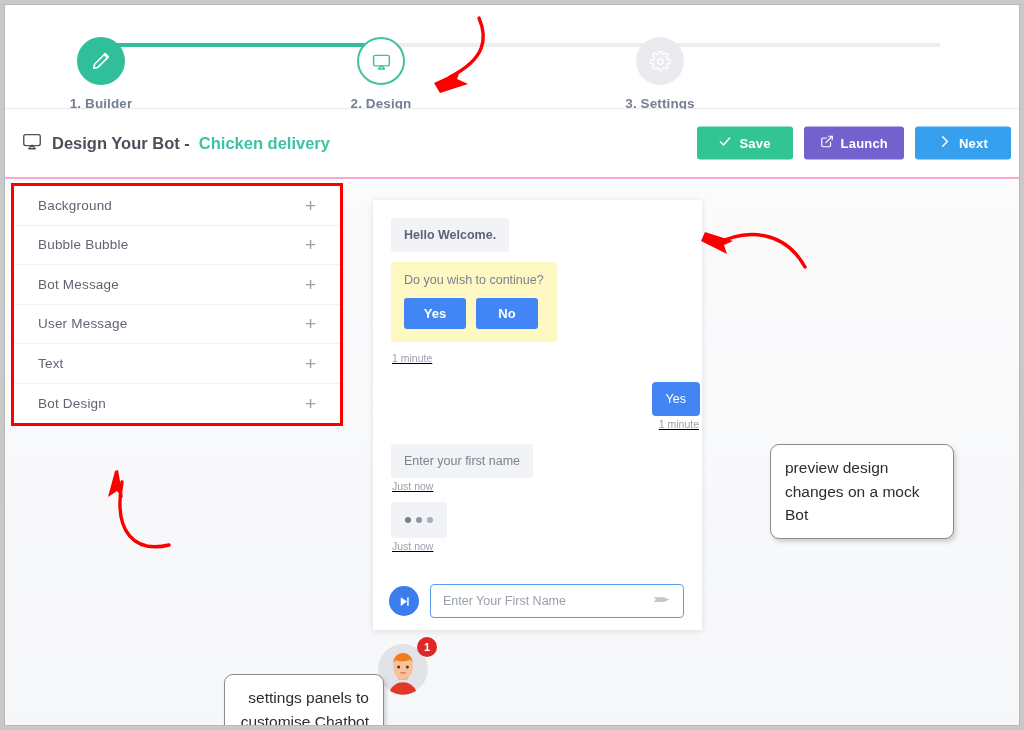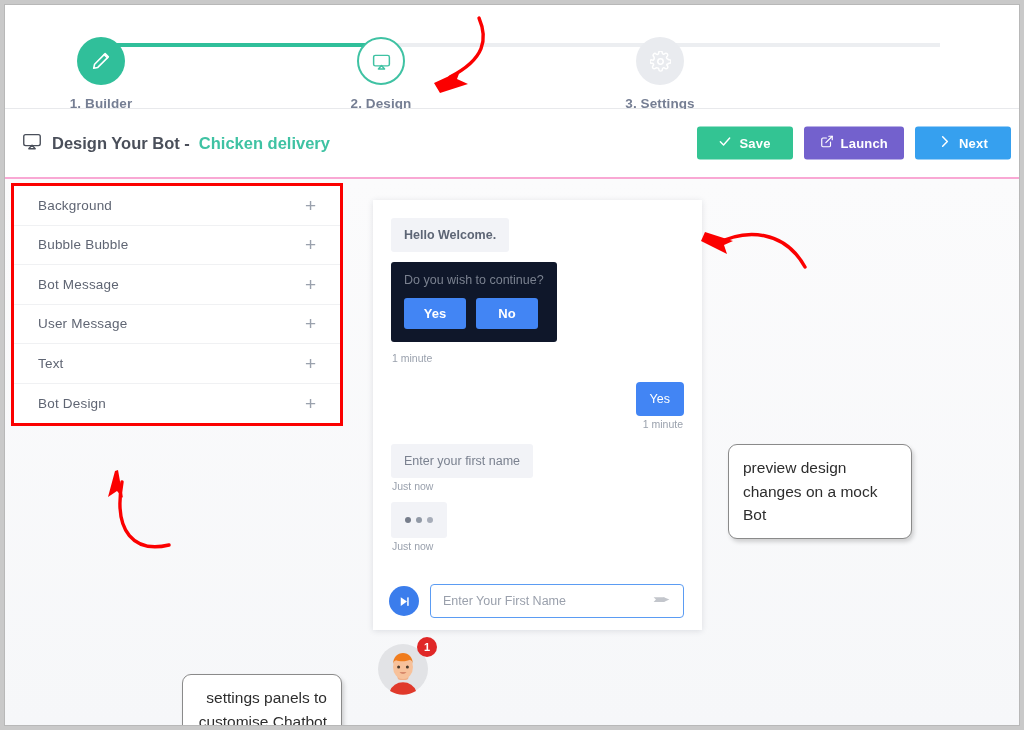--- a/index.html
+++ b/index.html
@@ -158,37 +158,38 @@
     left: 368px; top: 21px;
     width: 329px;
     height: 430px;
     background: #ffffff;
     box-shadow: 0 1px 6px rgba(40,50,70,.13);
   }
   .chat-scroll {
     position: absolute;
     left: 0; top: 0; right: 0;
     bottom: 58px;
-    padding: 18px 18px 0 18px;
+    padding: 18px 2px 0 18px;
+    text-decoration: underline;
   }
   .bubble {
     display: inline-block;
     background: #f2f3f7;
     border-radius: 3px;
     padding: 10px 13px;
     font-size: 12.5px;
     color: #7a818f;
     max-width: 230px;
   }
   .bubble.bold { font-weight: bold; color: #5d6575; }
   .bubble-row { margin-bottom: 10px; }
   .bubble-row.right { text-align: right; }
   .choice-bubble {
     display: inline-block;
-    background: #0f172a;
+    background: #fef9c3;
     border-radius: 3px;
     padding: 11px 13px 13px 13px;
   }
   .choice-bubble .q {
     font-size: 12.5px;
     color: #7a818f;
     margin-bottom: 11px;
   }
   .choice-btns { display: flex; gap: 10px; }
   .choice-btn {
@@ -298,20 +299,21 @@
   .callout {
     position: absolute;
     background: #ffffff;
     border: 1.5px solid #8a8a8a;
     border-radius: 9px;
     box-shadow: 2px 3px 4px rgba(0,0,0,.17);
     font-size: 15.5px;
     line-height: 1.52;
     color: #2d2d2d;
     padding: 11px 14px;
+    margin-left: 42px;
   }
   .callout.preview { left: 723px; top: 265px; width: 184px; }
   .callout.settings {
     left: 177px; top: 495px; width: 160px;
     text-align: right;
   }
 
   .arrow-layer {
     position: absolute;
     left: 0; top: 0;

